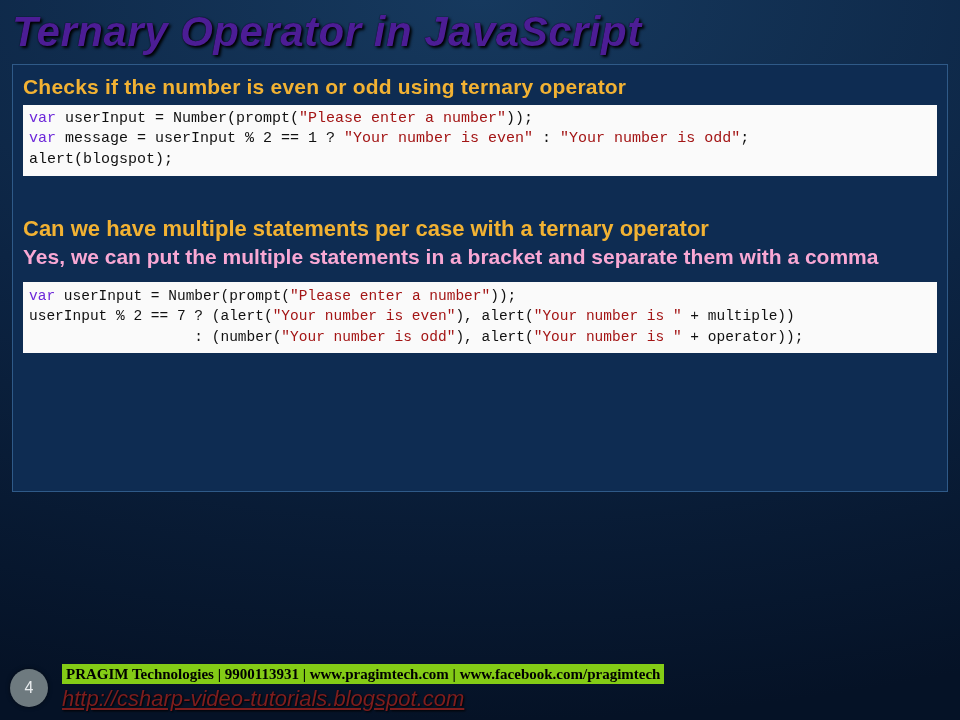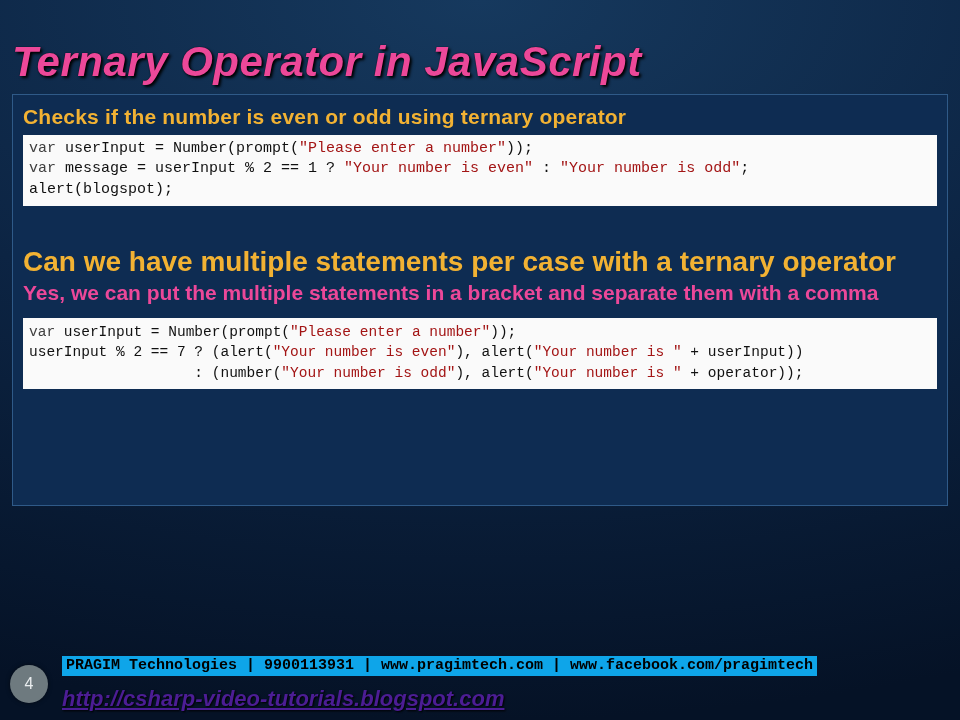--- a/index.html
+++ b/index.html
@@ -5,51 +5,50 @@
   html, body { margin: 0; padding: 0; }
   body {
     width: 960px;
     height: 720px;
     background: radial-gradient(ellipse 140% 100% at 50% 0%, #16395e 0%, #0c2443 50%, #051226 100%);
     font-family: "Arial Narrow", Arial, sans-serif;
     overflow: hidden;
     position: relative;
   }
   .slide-title {
-    color: #ec4899;
+    color: #4c1d95;
     font-size: 42px;
     font-weight: bold;
     font-style: italic;
     letter-spacing: 0.5px;
-    padding: 16px 0 6px 12px;
+    padding: 8px 0 6px 12px;
     text-shadow: 2px 2px 3px #000, 0 0 1px #000;
-    margin-top: 22px;
   }
   .content-box {
     margin: 2px 12px 0 12px;
     border: 1px solid #2f5a88;
     background: #0e2c52;
-    padding: 10px 10px 20px 10px;
+    padding: 10px 10px 36px 10px;
     min-height: 380px;
   }
   .heading {
     color: #f2b233;
     font-weight: bold;
     font-size: 21px;
     margin: 0 0 6px 0;
     letter-spacing: 0.2px;
   }
   .heading2 {
     color: #f2b233;
     font-weight: bold;
-    font-size: 28px;
+    font-size: 22px;
     margin: 40px 0 2px 0;
   }
   .answer {
-    color: #ec4899;
+    color: #f9a8d4;
     font-weight: bold;
     font-size: 21px;
     line-height: 1.25;
     margin: 2px 0 12px 0;
   }
   .code-block {
     background: #fafafa;
     padding: 4px 6px 6px 6px;
     font-family: Consolas, "Courier New", monospace;
     font-size: 15px;
@@ -61,21 +60,21 @@
   .code-block-2 {
     background: #fafafa;
     padding: 4px 6px 6px 6px;
     font-family: Consolas, "Courier New", monospace;
     font-size: 14.5px;
     line-height: 1.4;
     color: #111;
     white-space: pre;
     overflow: hidden;
   }
-  .kw   { color: #404040; }
+  .kw   { color: #6d28d9; }
   .str  { color: #a31515; }
   .footer {
     position: absolute;
     bottom: 8px;
     left: 0;
     right: 0;
     padding: 0 12px 0 10px;
     display: flex;
     align-items: center;
     gap: 14px;
@@ -94,34 +93,34 @@
     box-shadow: 0 0 4px rgba(0,0,0,0.5);
   }
   .footer-text {
     flex: 1;
     display: flex;
     flex-direction: column;
     line-height: 1.2;
   }
   .footer-line1 {
     color: #000;
-    background: #0ea5e9;
-    font-family: Liberation Mono, monospace;
+    background: #84cc16;
+    font-family: Liberation Serif, serif;
     font-weight: bold;
     font-size: 15px;
     padding: 1px 4px;
     display: inline-block;
     width: fit-content;
-    margin-bottom: 10px;
+    margin-bottom: 2px;
   }
   .footer-link {
-    color: #4c1d95;
+    color: #7f1d1d;
     font-family: Arial, sans-serif;
     font-style: italic;
-    font-weight: bold;
+    font-weight: normal;
     font-size: 22px;
     text-decoration: underline;
     text-shadow: 1px 1px 2px #000;
   }
 </style>
 </head>
 <body>
 
 <div class="slide-title">Ternary Operator in JavaScript</div>
 
@@ -130,21 +129,21 @@
   <div class="heading">Checks if the number is even or odd using ternary operator</div>
 
   <div class="code-block"><span class="kw">var</span><span> userInput = Number(prompt(</span><span class="str">"Please enter a number"</span><span>));</span>
 <span class="kw">var</span><span> message = userInput % 2 == 1 ? </span><span class="str">"Your number is even"</span><span> : </span><span class="str">"Your number is odd"</span><span>;</span>
 <span>alert(blogspot);</span></div>
 
   <div class="heading2">Can we have multiple statements per case with a ternary operator</div>
   <div class="answer">Yes, we can put the multiple statements in a bracket and separate them with a comma</div>
 
   <div class="code-block-2"><span class="kw">var</span><span> userInput = Number(prompt(</span><span class="str">"Please enter a number"</span><span>));</span>
-<span>userInput % 2 == 7 ? (alert(</span><span class="str">"Your number is even"</span><span>), alert(</span><span class="str">"Your number is "</span><span> + userInput))</span>
+<span>userInput % 2 == 7 ? (alert(</span><span class="str">"Your number is even"</span><span>), alert(</span><span class="str">"Your number is "</span><span> + multiple))</span>
 <span>                   : (number(</span><span class="str">"Your number is odd"</span><span>), alert(</span><span class="str">"Your number is "</span><span> + operator));</span></div>
 
 </div>
 
 <div class="footer">
   <div class="page-badge">4</div>
   <div class="footer-text">
     <div class="footer-line1">PRAGIM Technologies | 9900113931 | www.pragimtech.com | www.facebook.com/pragimtech</div>
     <a class="footer-link">http://csharp-video-tutorials.blogspot.com</a>
   </div>

